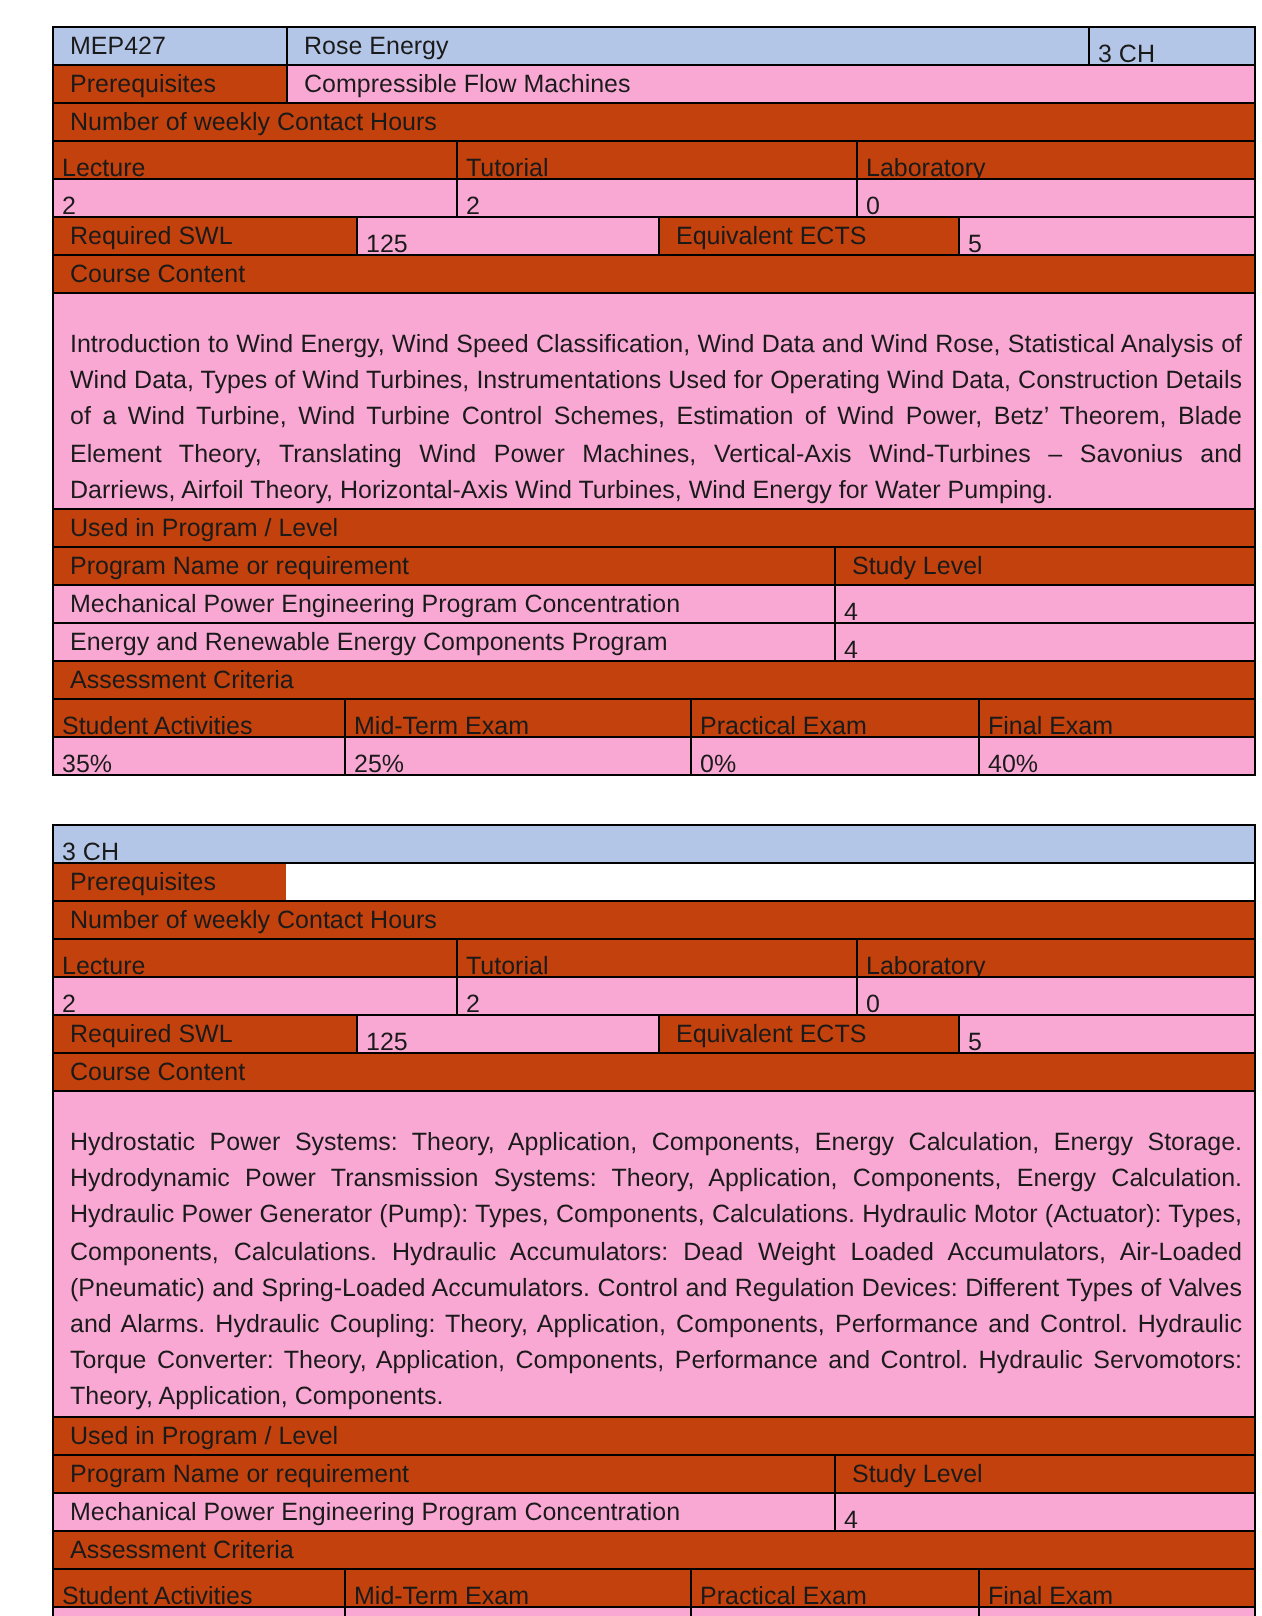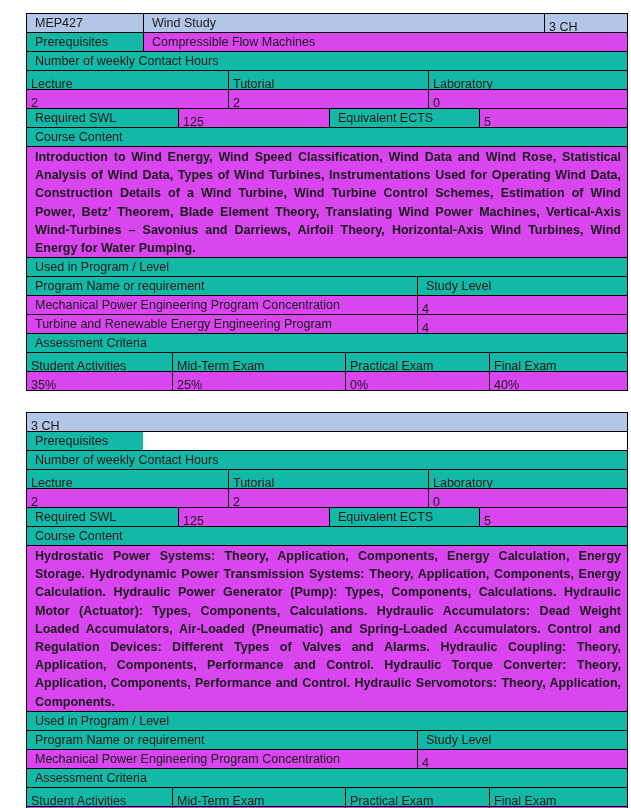--- a/index.html
+++ b/index.html
@@ -6,33 +6,33 @@
     body { width: 631px; height: 808px; position: relative; overflow: hidden;
            font-family: "Liberation Sans", "DejaVu Sans", sans-serif; font-size: 12.5px; color: #1a1a1a; }
     .course { position: absolute; left: 26px; width: 602px; }
     #course-0 { top: 13px; }
     #course-1 { top: 412px; }
     .row { display: flex; border-left: 1px solid #000; border-right: 1px solid #000; border-top: 1px solid #000; box-sizing: border-box; }
     .row:last-child { border-bottom: 1px solid #000; }
     .cell { box-sizing: border-box; padding: 0 8px; height: 18px; line-height: 18px; white-space: nowrap; overflow: hidden; }
     .cell + .cell { border-left: 1px solid #000; }
     .blue { background: #b4c6e7; }
-    .green { background: #14b8a6; }
-    .white { background: #d946ef; }
+    .green { background: #c2410c; }
+    .white { background: #f9a8d4; }
     .center { padding: 4px; }
     .full { flex: 1; }
-    .content { height: auto; white-space: normal; text-align: justify; line-height: 18.2px; padding: 1px 6px 0 8px; font-size: 12.5px; font-weight: bold; }
+    .content { height: auto; white-space: normal; text-align: justify; line-height: 18.2px; padding: 16px 6px 0 8px; font-size: 12.5px; }
   </style>
 </head>
 <body>
 
 <div class="course" id="course-0">
   <div class="row">
     <div class="cell blue" style="width:116px">MEP427</div>
-    <div class="cell blue" style="width:401px">Wind Study</div>
+    <div class="cell blue" style="width:401px">Rose Energy</div>
     <div class="cell blue center full">3 CH</div>
   </div>
   <div class="row">
     <div class="cell green" style="width:116px">Prerequisites</div>
     <div class="cell white full">Compressible Flow Machines</div>
   </div>
   <div class="row">
     <div class="cell green full">Number of weekly Contact Hours</div>
   </div>
   <div class="row">
@@ -62,21 +62,21 @@
   </div>
   <div class="row">
     <div class="cell green" style="width:390px">Program Name or requirement</div>
     <div class="cell green full">Study Level</div>
   </div>
   <div class="row">
     <div class="cell white" style="width:390px">Mechanical Power Engineering Program Concentration</div>
     <div class="cell white center full">4</div>
   </div>
   <div class="row">
-    <div class="cell white" style="width:390px">Turbine and Renewable Energy Engineering Program</div>
+    <div class="cell white" style="width:390px">Energy and Renewable Energy Components Program</div>
     <div class="cell white center full">4</div>
   </div>
   <div class="row">
     <div class="cell green full">Assessment Criteria</div>
   </div>
   <div class="row">
     <div class="cell green center" style="width:145px">Student Activities</div>
     <div class="cell green center" style="width:173px">Mid-Term Exam</div>
     <div class="cell green center" style="width:144px">Practical Exam</div>
     <div class="cell green center full">Final Exam</div>

